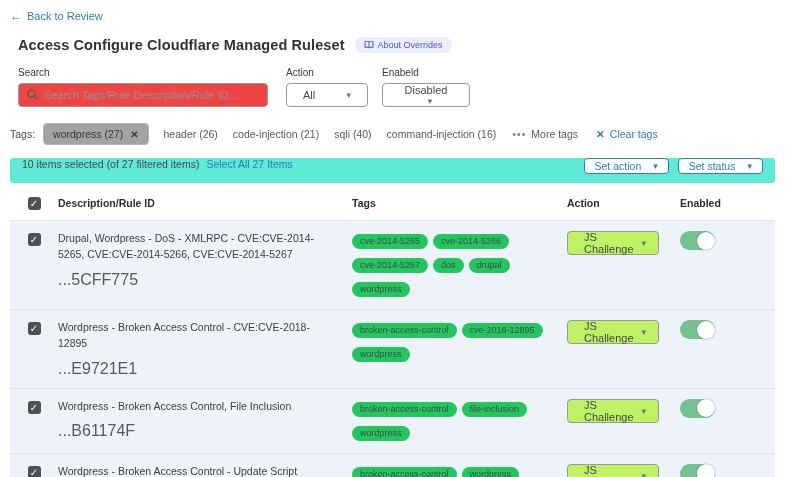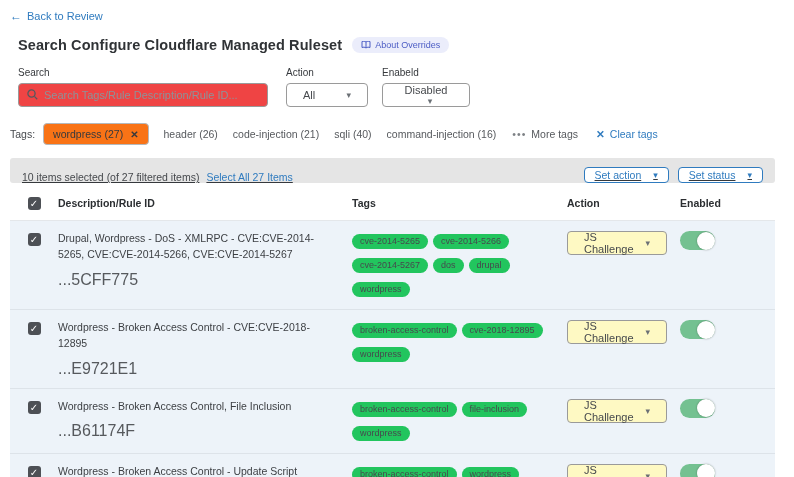--- a/index.html
+++ b/index.html
@@ -35,33 +35,33 @@
   .caret { color: #6b7075; font-size: 9px; margin-left: 8px; }
   .f-action { margin-left: 18px; }
   .f-action .select-box { width: 82px; }
   .f-enabled { margin-left: 14px; }
   .f-enabled .select-box { width: 88px; flex-direction: column; }
 
   
   .tags-bar { display: flex; align-items: center; margin: 16px 0 0 10px; font-size: 10.5px; color: #46494d; }
   .tags-label { margin-right: 8px; }
   .tag-filter-pill { display: inline-flex; align-items: center; gap: 7px; border: 1px solid #b4b8bc;
-    border-radius: 4px; padding: 4px 9px; color: #36393d; background: #f97316; cursor: pointer; }
+    border-radius: 4px; padding: 4px 9px; color: #36393d; background: #a3a3a3; cursor: pointer; }
   .tag-filter-pill .x { font-weight: bold; font-size: 10px; color: #36393d; cursor: pointer; }
   .plain-tag { margin-left: 15px; color: #56595d; cursor: pointer; }
   .more-tags { margin-left: 16px; color: #56595d; cursor: pointer; }
   .more-tags .dots { color: #7d8185; letter-spacing: 1px; margin-right: 5px; }
   .clear-tags { margin-left: 18px; color: #2f7bbf; cursor: pointer; display: inline-flex; align-items: center; gap: 5px; }
   .clear-tags .x { font-weight: bold; }
 
   
   .content { margin: 13px 10px 0 10px; width: 765px; }
 
-  .selection-bar { background: #e5e5e5; border-radius: 3px; height: 25px; display: flex;
-    align-items: flex-end; padding: 0 12px; font-size: 10.5px; text-decoration: underline; }
+  .selection-bar { background: #5eead4; border-radius: 3px; height: 25px; display: flex;
+    align-items: flex-start; padding: 0 12px; font-size: 10.5px; }
   .sel-summary { color: #46494d; }
   .select-all-link { color: #2f7bbf; margin-left: 7px; cursor: pointer; }
   .sel-buttons { margin-left: auto; display: flex; gap: 9px; }
   .blue-btn { background: #fff; border: 1px solid #2f7bbf; color: #2f7bbf; border-radius: 4px;
     font-size: 10.5px; padding: 2px 10px; height: 16px; display: inline-flex; align-items: center; gap: 12px;
     cursor: pointer; font-family: "Liberation Sans", sans-serif; }
   .blue-btn .caret { color: #2f7bbf; margin-left: 0; }
 
   
   .table { margin-top: 2px; }
@@ -71,38 +71,38 @@
   .col-check { display: flex; justify-content: center; padding-top: 1px; }
   .checkbox { width: 13px; height: 13px; background: #4d5055; border-radius: 3px; color: #fff;
     font-size: 10px; line-height: 13px; text-align: center; cursor: pointer; display: inline-block; }
   .trow { background: #edf3f9; border-bottom: 1px solid #dde3e9; padding: 10px 0 6px 0; }
   .trow .col-check { padding-top: 2px; }
   .desc-text { font-size: 10.5px; color: #3c3f43; line-height: 1.5; padding-right: 14px; }
   .rule-id { font-size: 16px; color: #56595d; margin-top: 8px; padding-bottom: 4px; }
   .col-tags { padding-right: 10px; line-height: 1; }
   .tag-pill { display: inline-block; background: #22c55e; color: #46494d; font-size: 9px;
     padding: 3px 8px; border-radius: 9px; margin: 0 5px 6px 0; }
-  .col-action .select-box { width: 100px; background: #fef9c3; }
+  .col-action .select-box { width: 92px; background: #bef264; }
   .toggle { width: 35px; height: 19px; border-radius: 10px; background: #74c191; position: relative;
     cursor: pointer; display: inline-block; }
   .toggle .knob { position: absolute; top: 0.5px; right: 0.5px; width: 18px; height: 18px;
     border-radius: 50%; background: #fff; box-shadow: 0 0 2px rgba(0,0,0,.35); }
 </style>
 </head>
 <body>
 
 <div class="page">
 
   <a class="back-link">
     <span class="arrow">←</span>
     <span>Back to Review</span>
   </a>
 
   <div class="title-row">
-    <h1 class="page-title">Search Configure Cloudflare Managed Ruleset</h1>
+    <h1 class="page-title">Access Configure Cloudflare Managed Ruleset</h1>
     <span class="about-badge">
       <span>
         <svg width="10" height="8" viewBox="0 0 10 8">
             <path d="M1 0.5 C2.4 0 3.8 0 5 1 C6.2 0 7.6 0 9 0.5 L9 6.5 C7.6 6 6.2 6 5 7 C3.8 6 2.4 6 1 6.5 Z M5 1 L5 7" fill="none" stroke="#4b5cc4" stroke-width="1"></path>
           </svg>
       </span>
       <span>About Overrides</span>
     </span>
   </div>
 

